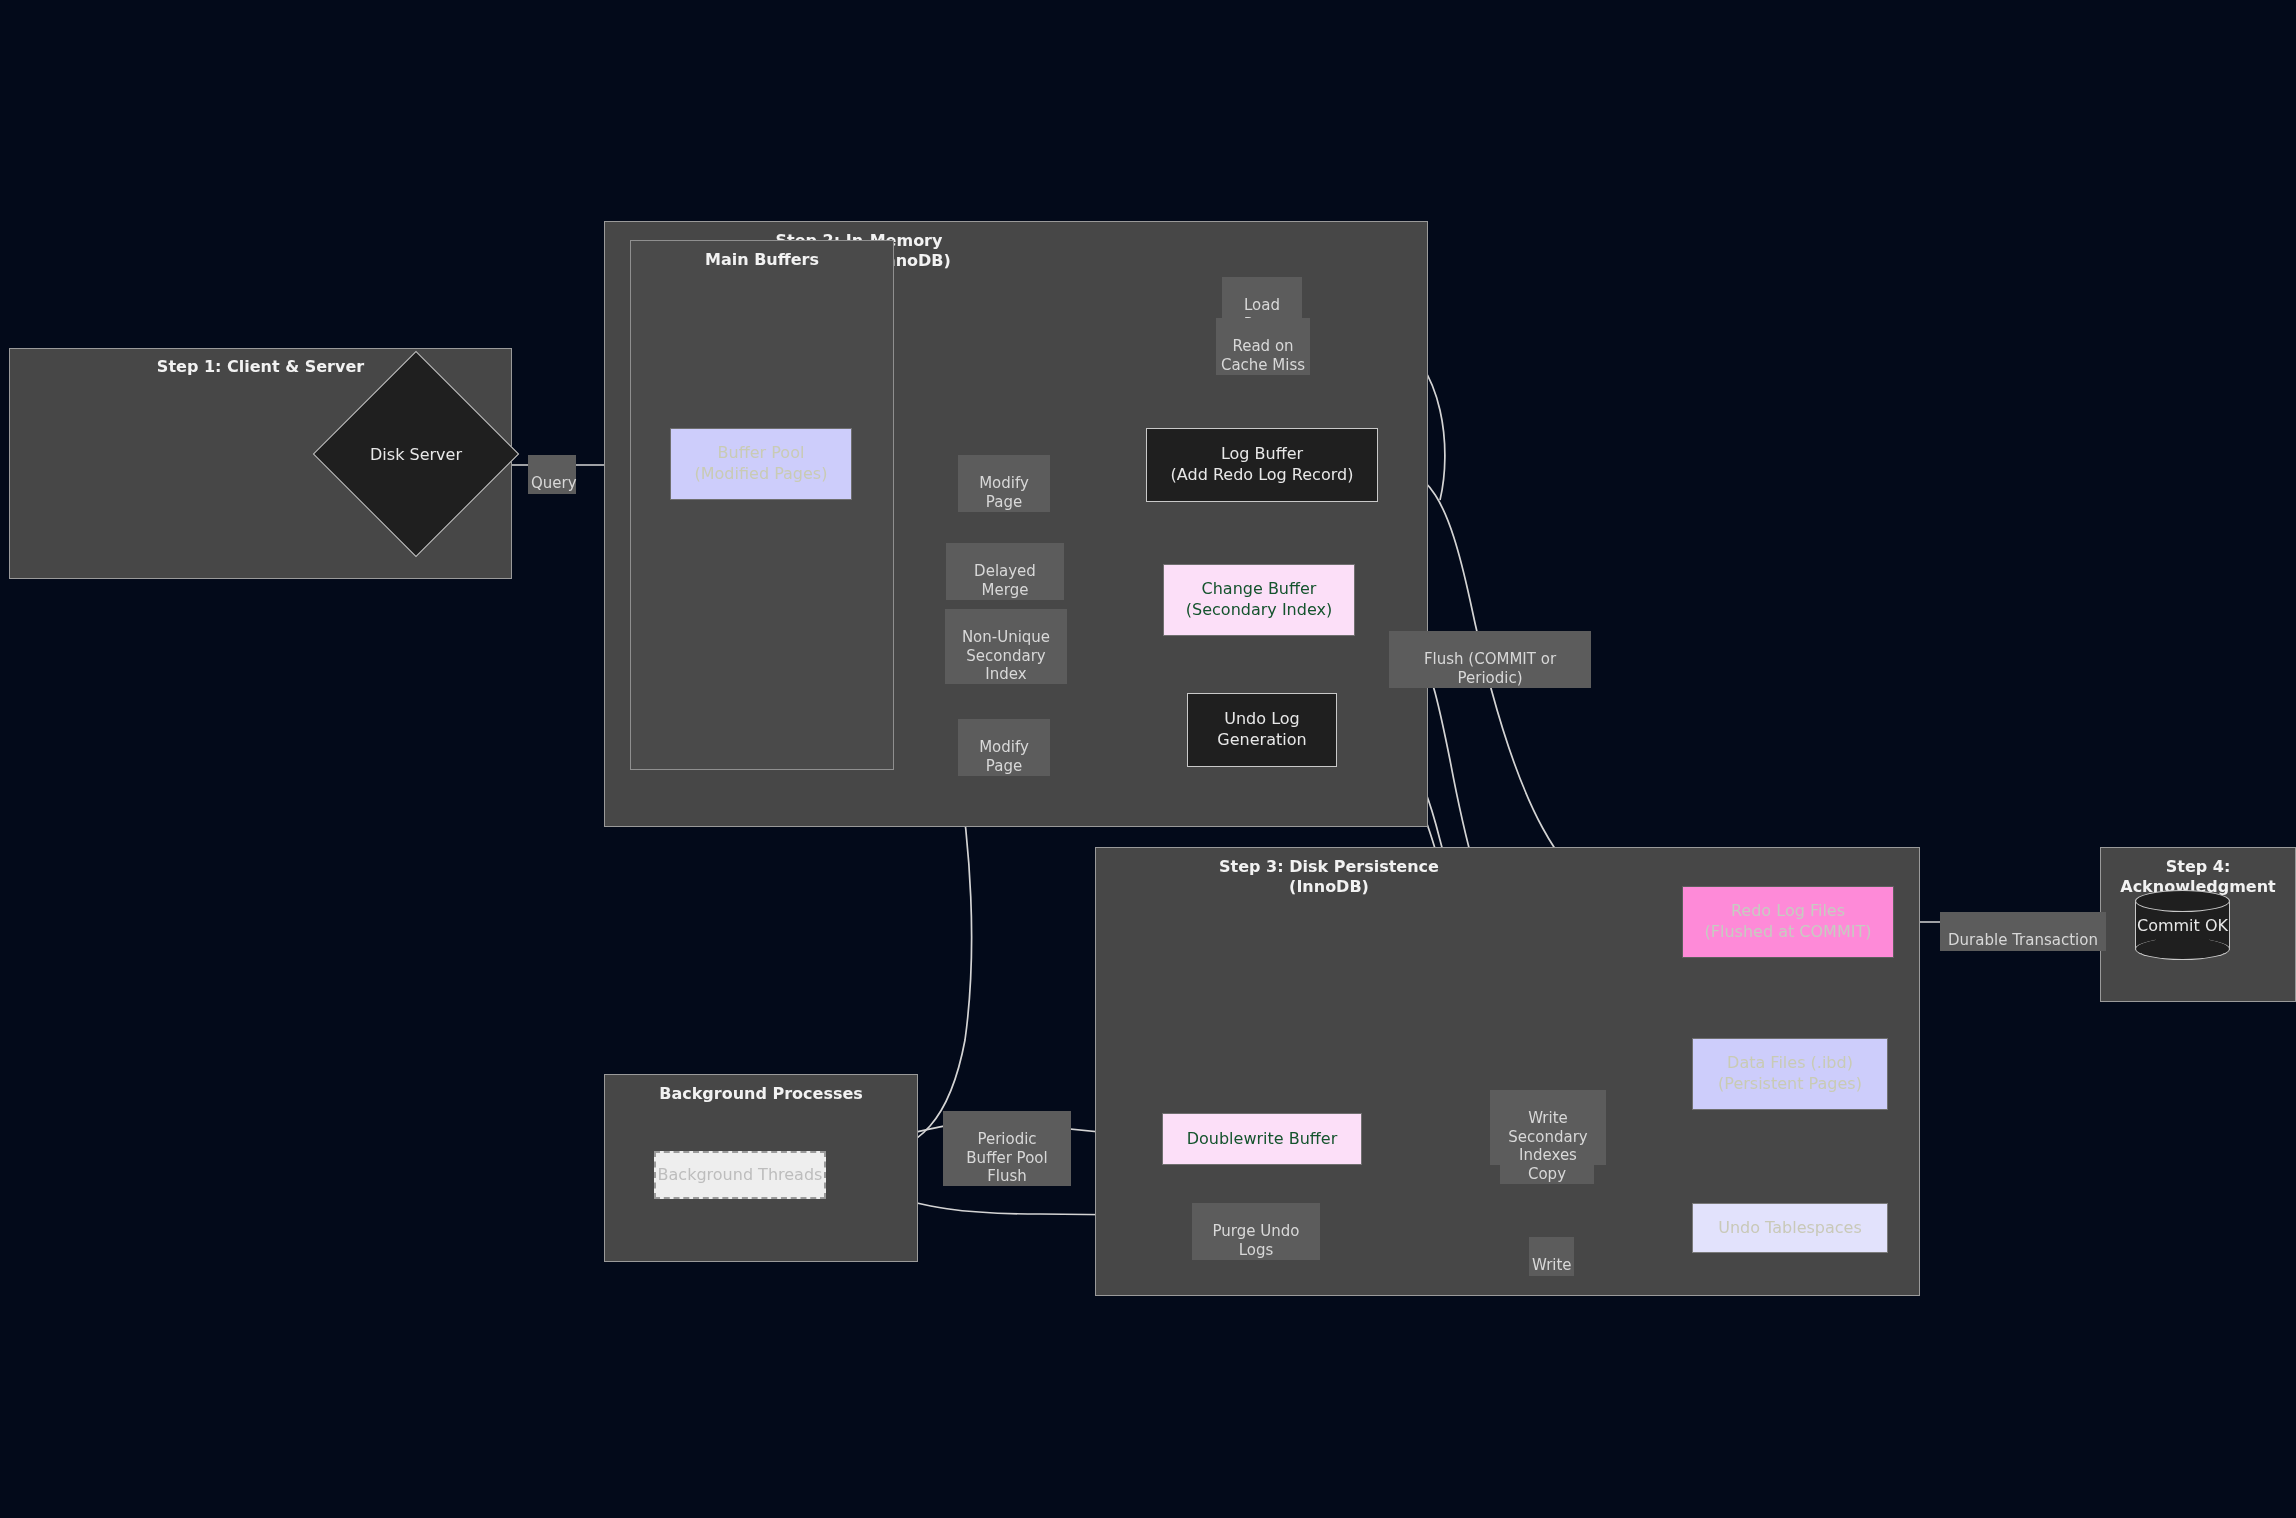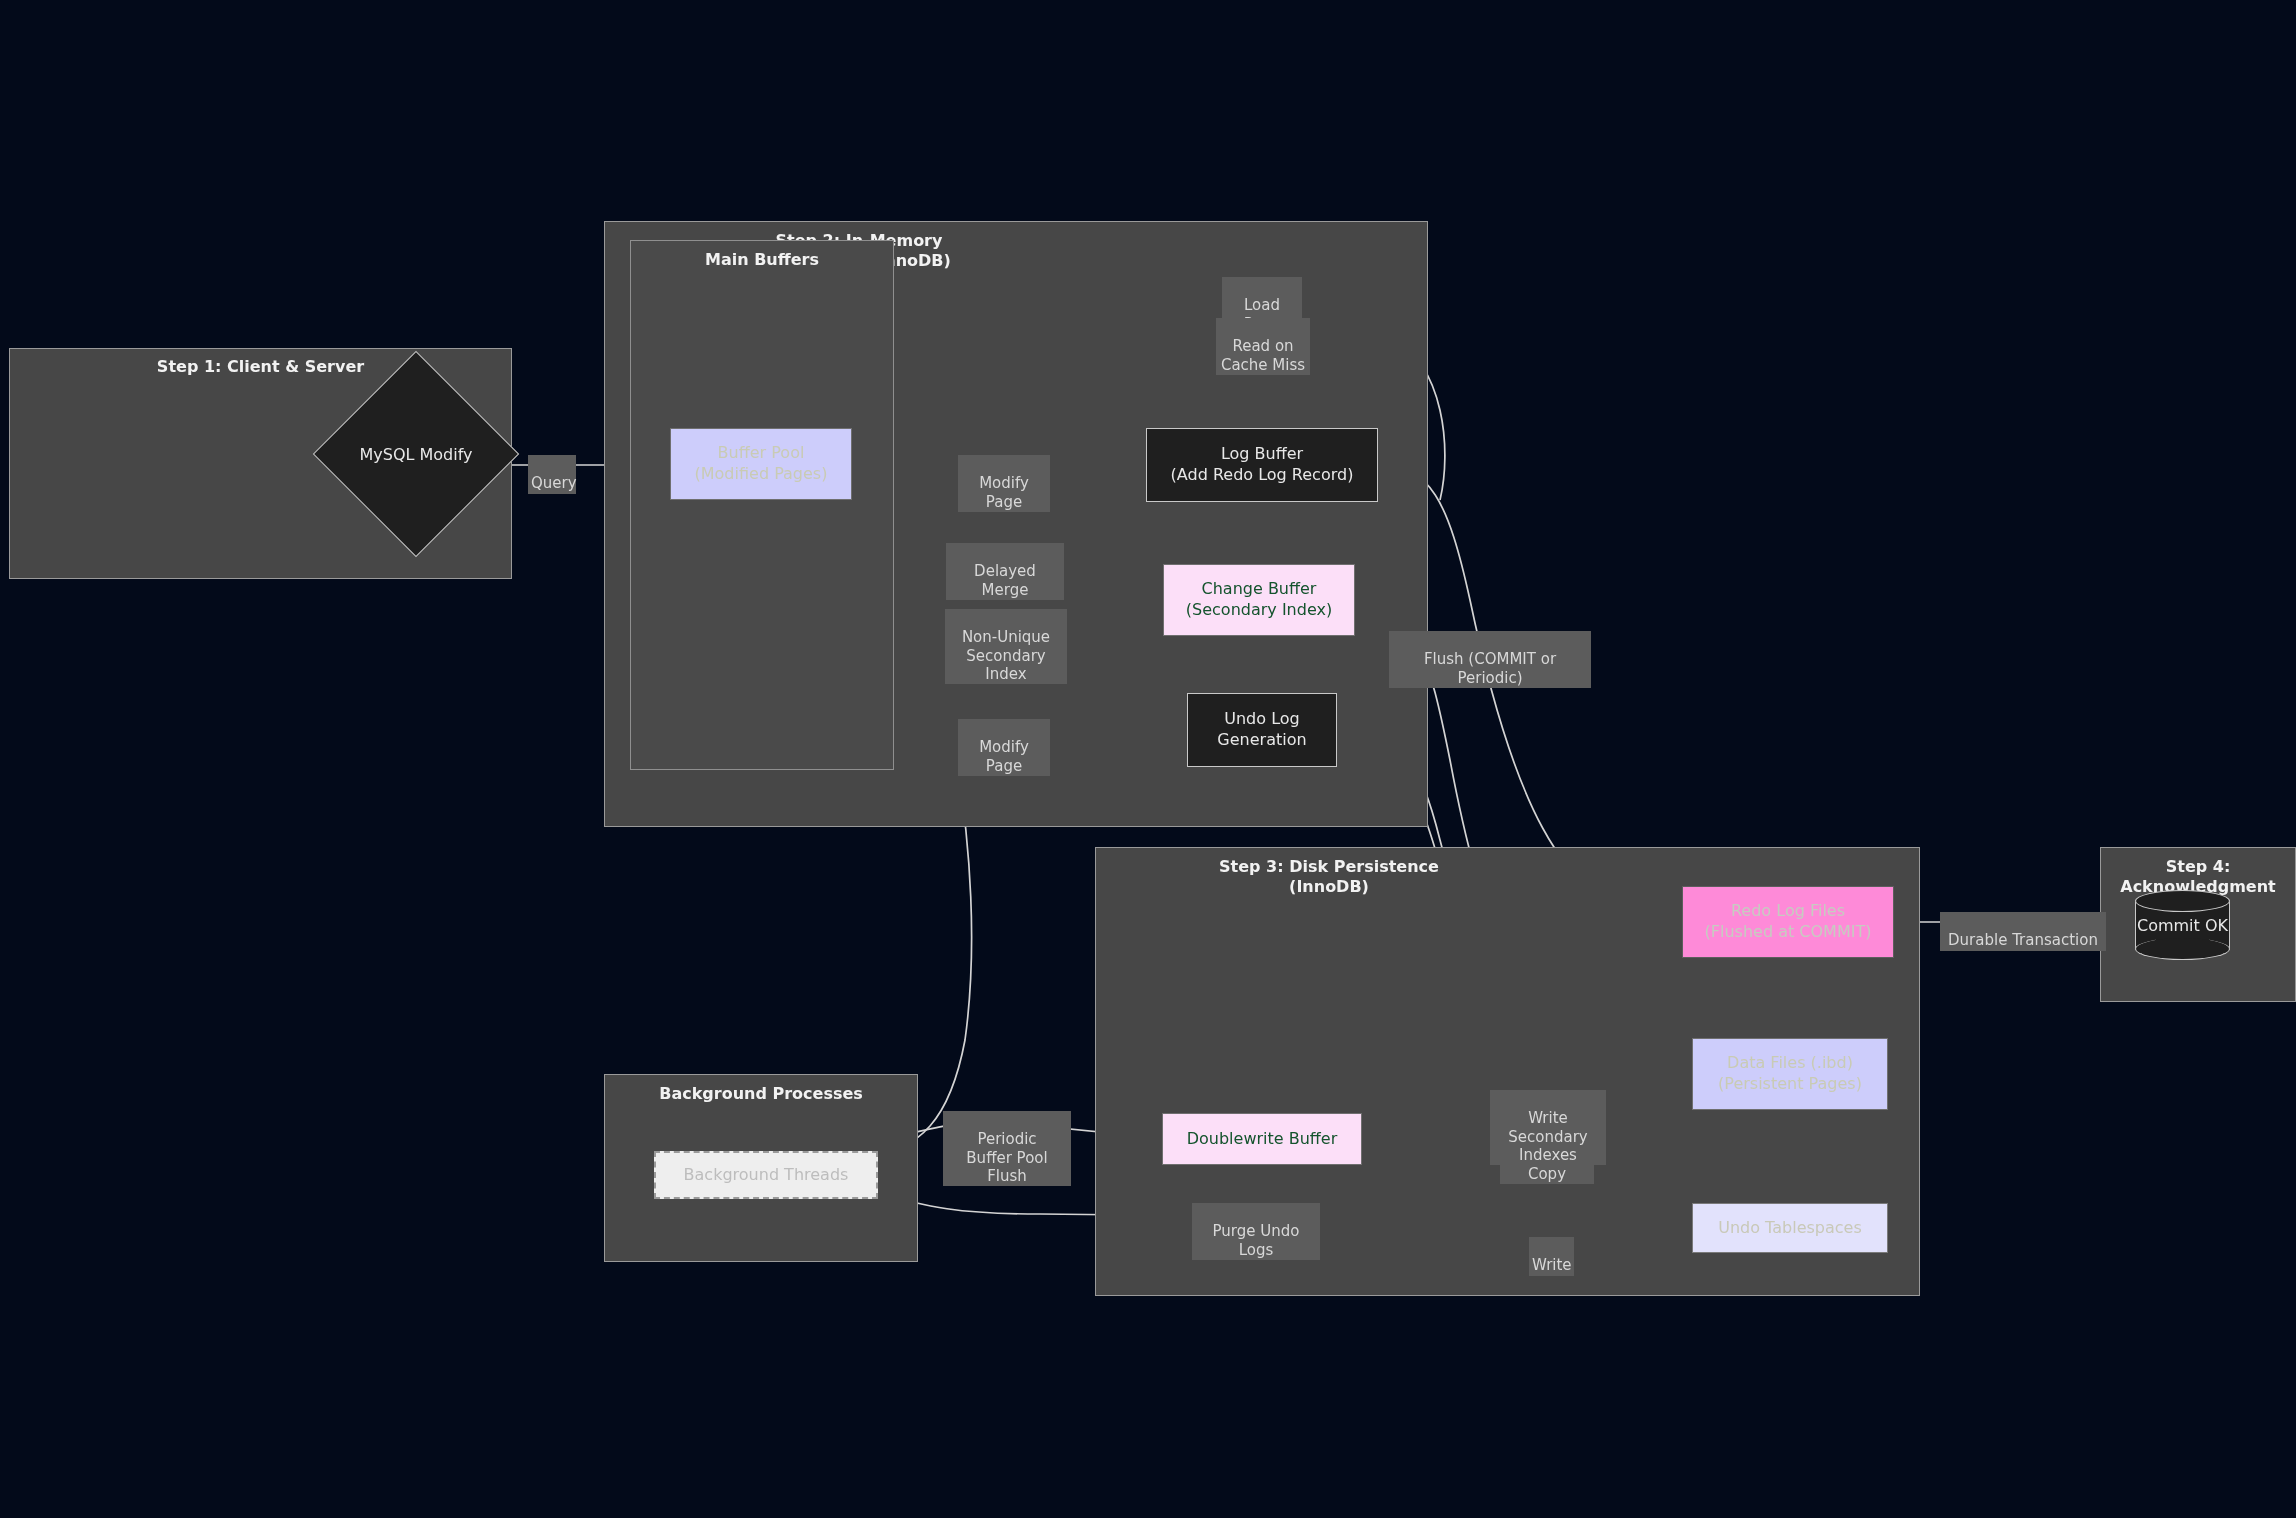--- a/index.html
+++ b/index.html
@@ -121,21 +121,21 @@
 
       <path d="M1895,922 L2124,922"></path>
     </g>
   </svg>
 
   <div class="cluster" style="left:9px;top:348px;width:503px;height:231px;">
     <div class="cluster-title" style="top:8px;">Step 1: Client &amp; Server</div>
   </div>
   <div class="diamond-wrap" style="left:343px;top:381px;width:146px;height:146px;">
     <div class="diamond"></div>
-    <div class="diamond-label">MySQL Modify</div>
+    <div class="diamond-label">Disk Server</div>
   </div>
 
   <div class="cluster" style="left:604px;top:221px;width:824px;height:606px;">
     <div class="cluster-title" style="top:9px;left:auto;right:418px;width:300px;">Step 2:  In-Memory
 Processing (InnoDB)</div>
   </div>
   <div class="cluster nested" style="left:630px;top:240px;width:264px;height:530px;">
     <div class="cluster-title" style="top:9px;">Main Buffers</div>
   </div>
 
@@ -152,21 +152,21 @@
 (Secondary Index)</span>
   </div>
   <div class="node dark" style="left:1187px;top:693px;width:150px;height:74px;">
     <span>Undo Log
 Generation</span>
   </div>
 
   <div class="cluster" style="left:604px;top:1074px;width:314px;height:188px;">
     <div class="cluster-title" style="top:9px;">Background Processes</div>
   </div>
-  <div class="node dashed" style="left:654px;top:1151px;width:224px;height:48px;text-align:right;">
+  <div class="node dashed" style="left:654px;top:1151px;width:172px;height:48px;text-align:right;">
     <span>Background Threads</span>
   </div>
 
   <div class="cluster" style="left:1095px;top:847px;width:825px;height:449px;">
     <div class="cluster-title" style="top:9px;left:auto;right:420px;width:340px;">Step 3: Disk Persistence
 (InnoDB)</div>
   </div>
   <div class="node pinkpale" style="left:1162px;top:1113px;width:200px;height:52px;">
     <span>Doublewrite Buffer</span>
   </div>

